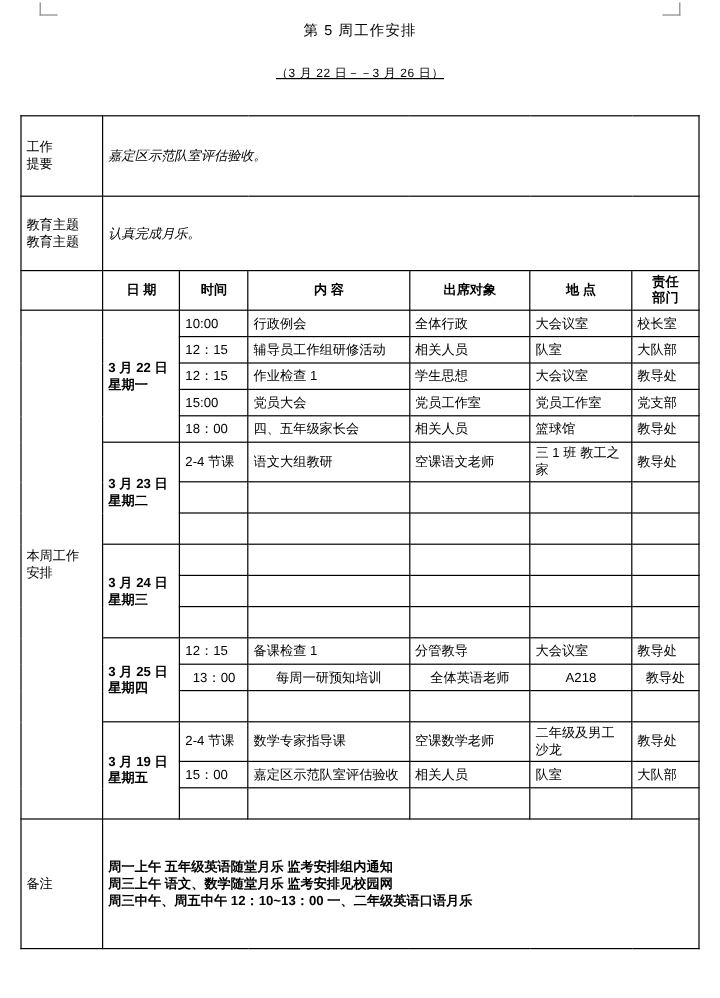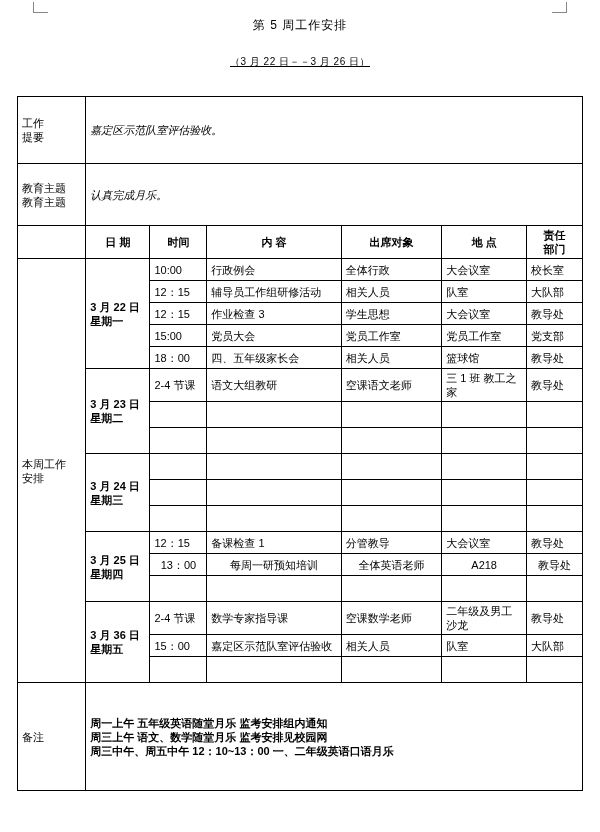--- a/index.html
+++ b/index.html
@@ -166,21 +166,21 @@
           <td class="c-where dash-b">大会议室</td>
           <td class="c-dept dash-b">校长室</td>
         </tr><tr style="height: 22px;">
           <td class="c-time dash-b">12：15</td>
           <td class="c-what dash-b">辅导员工作组研修活动</td>
           <td class="c-who dash-b">相关人员</td>
           <td class="c-where dash-b">队室</td>
           <td class="c-dept dash-b">大队部</td>
         </tr><tr style="height: 22px;">
           <td class="c-time dash-b">12：15</td>
-          <td class="c-what dash-b">作业检查 3</td>
+          <td class="c-what dash-b">作业检查 1</td>
           <td class="c-who dash-b">学生思想</td>
           <td class="c-where dash-b">大会议室</td>
           <td class="c-dept dash-b">教导处</td>
         </tr><tr style="height: 22px;">
           <td class="c-time dash-b">15:00</td>
           <td class="c-what dash-b">党员大会</td>
           <td class="c-who dash-b">党员工作室</td>
           <td class="c-where dash-b">党员工作室</td>
           <td class="c-dept dash-b">党支部</td>
         </tr><tr style="height: 22px;">
@@ -250,21 +250,21 @@
           <td class="c-where dash-b">A218</td>
           <td class="c-dept dash-b">教导处</td>
         </tr><tr style="height: 26px;">
           <td class="c-time"></td>
           <td class="c-what"></td>
           <td class="c-who"></td>
           <td class="c-where"></td>
           <td class="c-dept"></td>
         </tr><tr style="height: 30px;">
           <td class="c-date" rowspan="3">
-            <div>3 月 36 日</div>
+            <div>3 月 19 日</div>
             <div>星期五</div>
           </td>
           <td class="c-time dash-b">2-4 节课</td>
           <td class="c-what dash-b">数学专家指导课</td>
           <td class="c-who dash-b">空课数学老师</td>
           <td class="c-where dash-b">二年级及男工沙龙</td>
           <td class="c-dept dash-b">教导处</td>
         </tr><tr style="height: 22px;">
           <td class="c-time dash-b">15：00</td>
           <td class="c-what dash-b">嘉定区示范队室评估验收</td>

